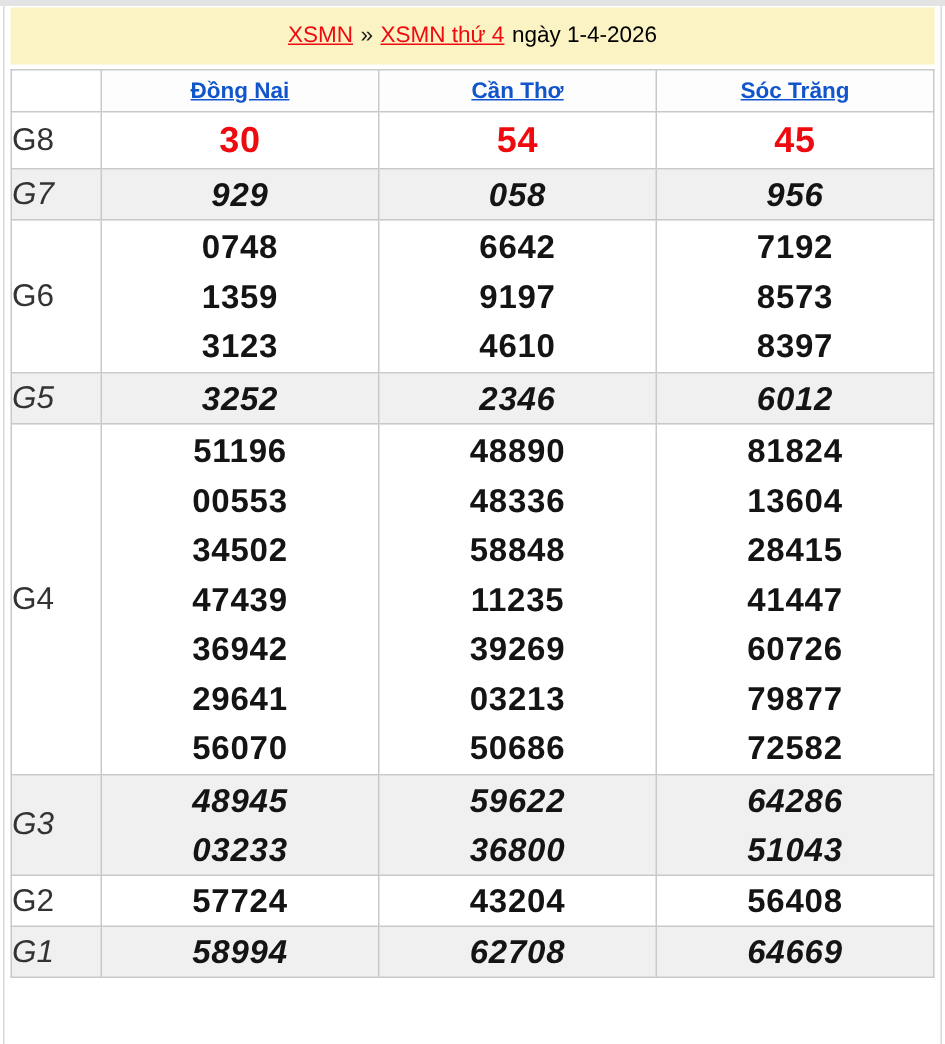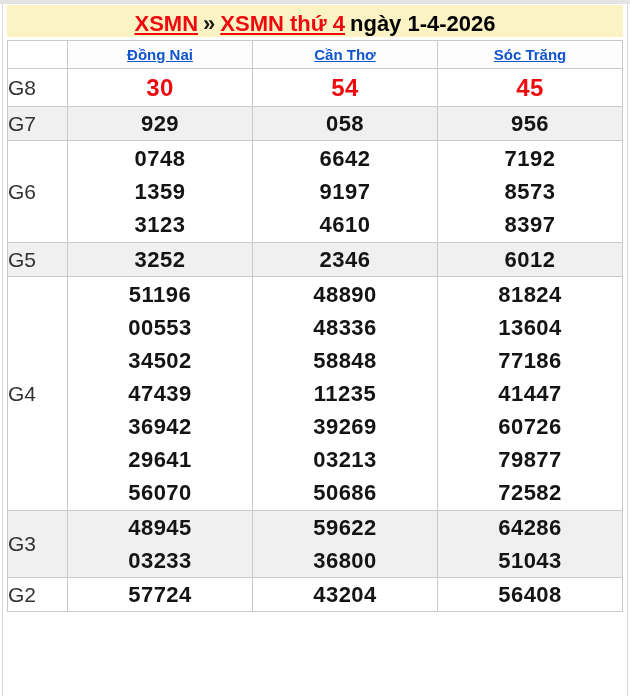--- a/index.html
+++ b/index.html
@@ -13,25 +13,25 @@
   .outer {
     margin:0 2px;
     border-left:1px solid #d8d8d8;
     border-right:1px solid #d8d8d8;
     padding:1px 4px 0 4px;
     background:#ffffff;
     height:692px;
   }
   .title-banner {
     background:var(--c-banner,#fbf3c3);
-    height:32px;
+    height:38px;
     line-height:38px;
     text-align:center;
-    font-size:22px;
-    font-weight:bold;
+    font-size:15px;
+    font-weight:normal;
     white-space:nowrap;
     margin-bottom:3px;
   }
   .title-link {
     color:var(--c-red,#ee0b10);
     text-decoration:underline;
     cursor:pointer;
   }
   .title-sep { color:#1a1a1a; margin:0 5px; }
   .title-suffix { color:#000000; margin-left:5px; }
@@ -66,21 +66,21 @@
   .value-cell { text-align:center; vertical-align:middle; }
 
   .val {
     font-weight:bold;
     font-size:22px;
     line-height:33px;
     color:#141414;
     letter-spacing:0.5px;
   }
 
-  tr.shaded { background:var(--c-shaded,#f0f0f0); }
+  tr.shaded { background:var(--c-shaded,#f0f0f0);font-style:italic; }
 
   tr.h1 { height:33px; }
   tr.h2 { height:66px; }
   tr.h3 { height:102px; }
   tr.h7 { height:234px; }
   tr.row-em-medium { height:38px; }
   tr.row-em-large  { height:43px; }
   tr.row-em-medium .val { font-size:24px; line-height:37px; color:var(--c-red,#ee0b10); }
   tr.row-em-large  .val { font-size:31px; line-height:42px; color:var(--c-red,#ee0b10); }
 </style>
@@ -185,21 +185,21 @@
             <div class="val">48336</div>
             <div class="val">58848</div>
             <div class="val">11235</div>
             <div class="val">39269</div>
             <div class="val">03213</div>
             <div class="val">50686</div>
           </td>
           <td class="value-cell">
             <div class="val">81824</div>
             <div class="val">13604</div>
-            <div class="val">77186</div>
+            <div class="val">28415</div>
             <div class="val">41447</div>
             <div class="val">60726</div>
             <div class="val">79877</div>
             <div class="val">72582</div>
           </td>
         </tr>
         <tr class="shaded h2">
           <td class="label-cell">G3</td>
           <td class="value-cell">
             <div class="val">48945</div>
@@ -219,16 +219,28 @@
           <td class="value-cell">
             <div class="val">57724</div>
           </td>
           <td class="value-cell">
             <div class="val">43204</div>
           </td>
           <td class="value-cell">
             <div class="val">56408</div>
           </td>
         </tr>
+        <tr class="shaded h1">
+          <td class="label-cell">G1</td>
+          <td class="value-cell">
+            <div class="val">58994</div>
+          </td>
+          <td class="value-cell">
+            <div class="val">62708</div>
+          </td>
+          <td class="value-cell">
+            <div class="val">64669</div>
+          </td>
+        </tr>
       </tbody>
   </table>
 
 </div>
 
 </body></html>

